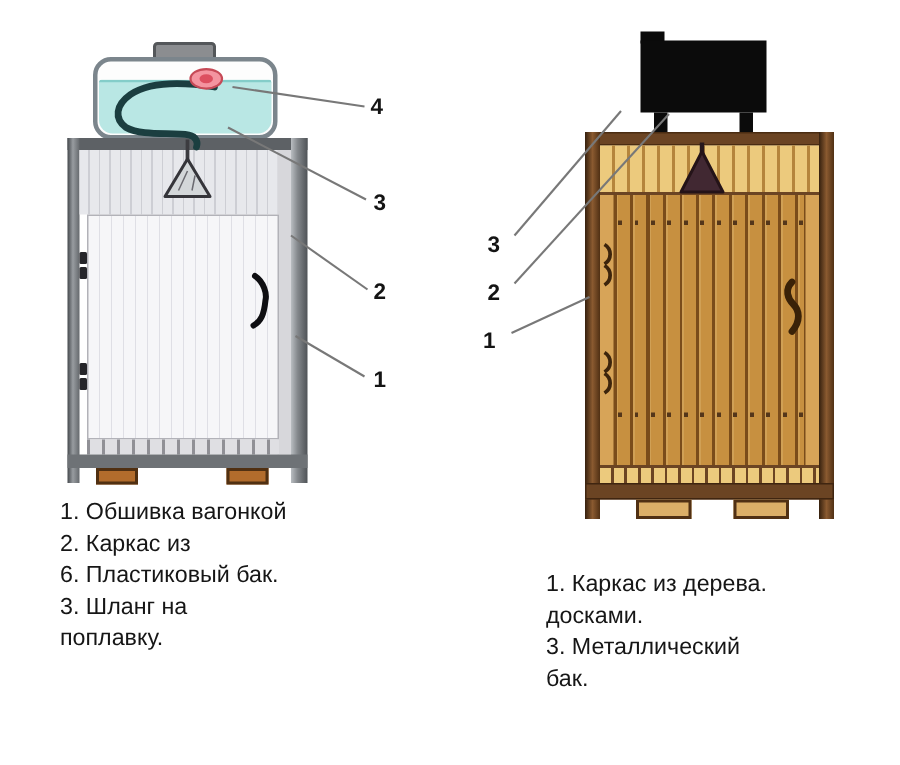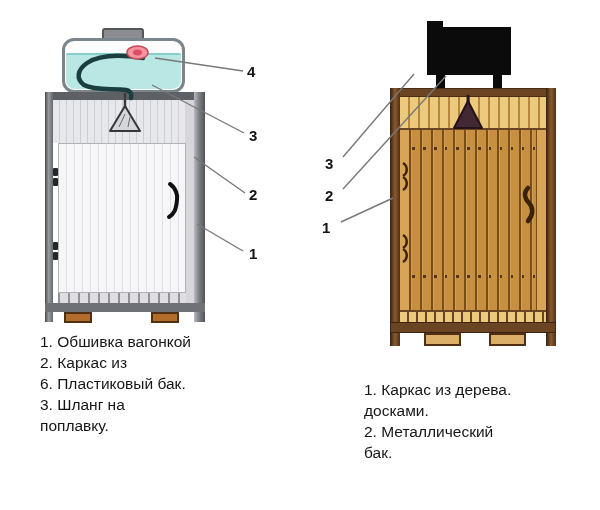--- a/index.html
+++ b/index.html
@@ -138,15 +138,15 @@
   <div>1. Обшивка вагонкой</div>
   <div>2. Каркас из</div>
   <div>6. Пластиковый бак.</div>
   <div>3. Шланг на</div>
   <div>поплавку.</div>
 </div>
 
 <div class="legend" style="left:364px;top:341px;width:195px;margin-top:38px;">
   <div>1. Каркас из дерева.</div>
   <div>досками.</div>
-  <div>2. Металлический</div>
+  <div>3. Металлический</div>
   <div>бак.</div>
 </div>
 
 </body></html>

